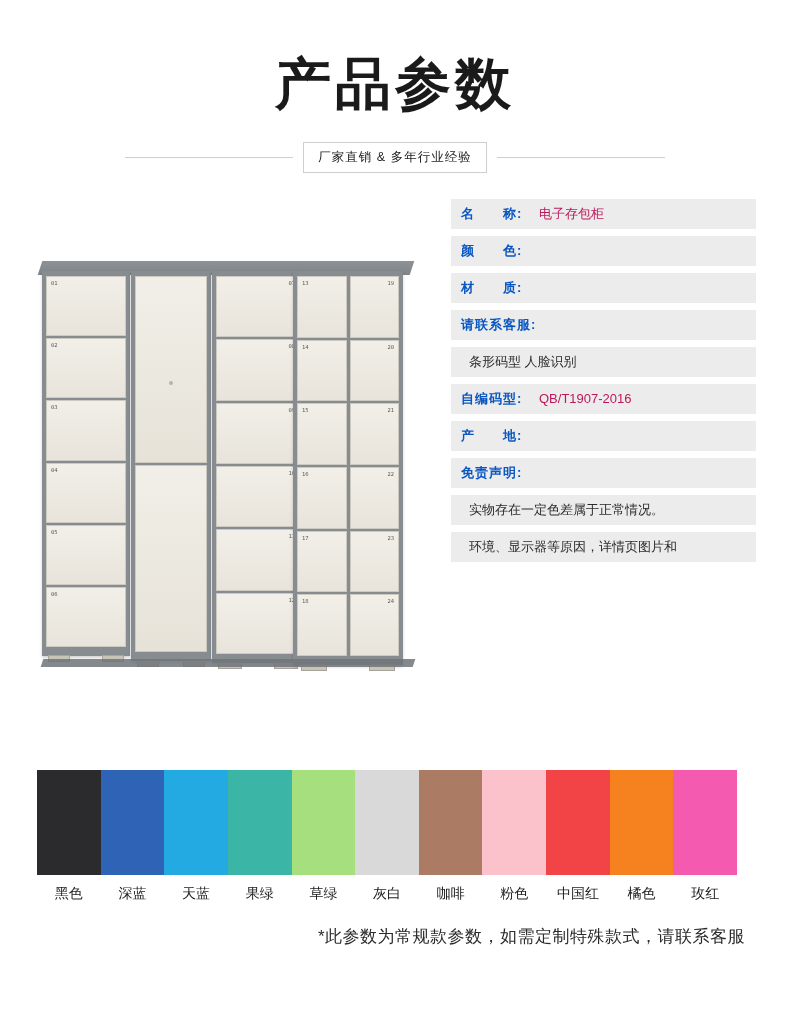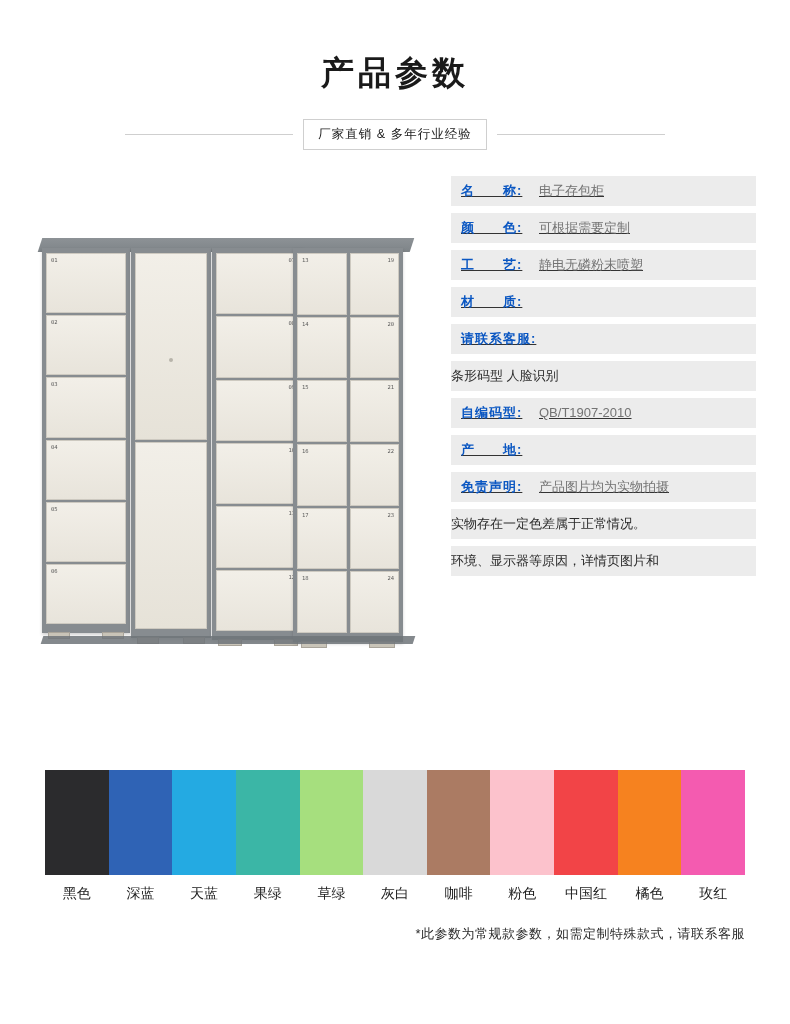--- a/index.html
+++ b/index.html
@@ -11,21 +11,21 @@
     width: 790px; height: 1024px;
     position: relative;
     font-family: "Liberation Sans", sans-serif;
     color: #333;
     overflow: hidden;
   }
 
   
   .page-title {
     text-align: center;
-    font-size: 33px;
+    font-size: 56px;
     font-weight: bold;
     color: #1a1a1a;
     letter-spacing: 4px;
     margin-top: 56px;
     line-height: 1;
   }
   .subtitle-row {
     margin-top: 30px;
     display: flex;
     align-items: center;
@@ -137,53 +137,52 @@
     right: 34px; top: 0;
     width: 305px;
   }
   .spec-row {
     display: flex;
     align-items: flex-start;
     background: #ececec;
     margin-bottom: 7px;
     min-height: 30px;
     padding: 5px 0;
-    text-decoration: underline;
   }
   .spec-key {
     flex: 0 0 88px;
     color: #0b57c2;
     font-size: 13px;
     font-weight: bold;
     padding-left: 10px;
     letter-spacing: 1px;
     white-space: nowrap;
     line-height: 20px;
   }
   .spec-val {
     flex: 1;
     font-size: 13px;
-    color: #737373;
+    color: #be185d;
     padding-right: 21px;
     line-height: 20px;
   }
   .spec-cont {
     background: #ececec;
     margin-bottom: 7px;
     font-size: 13px;
     color: #2b2b2b;
-    padding: 5px 8px 5px 0;
+    padding: 5px 8px 5px 18px;
     line-height: 20px;
     min-height: 30px;
   }
 
   
   .colors {
     position: absolute;
-    left: 45px;
+    left: 37px;
     top: 770px;
     width: 700px;
   }
   .swatch-row {
     display: flex;
   }
   .swatch {
     flex: 1;
     height: 105px;
   }
@@ -196,21 +195,21 @@
     text-align: center;
     font-size: 14px;
     color: #1c1c1c;
   }
 
   
   .footnote {
     position: absolute;
     right: 45px;
     top: 925px;
-    font-size: 13px;
+    font-size: 17px;
     color: #2b2b2b;
     letter-spacing: .5px;
   }
 </style>
 </head>
 <body>
 
 <div class="page-title">产品参数</div>
 
 <div class="subtitle-row">
@@ -339,51 +338,45 @@
 
   <div class="specs">
 
     <div class="spec-row">
       <div class="spec-key">名　　称:</div>
       <div class="spec-val">电子存包柜</div>
     </div>
 
     <div class="spec-row">
       <div class="spec-key">颜　　色:</div>
-      <div class="spec-val">可根据需要定制</div>
-    </div>
-
-
-    <div class="spec-row">
-      <div class="spec-key">工　　艺:</div>
-      <div class="spec-val">静电无磷粉末喷塑</div>
-    </div>
+    </div>
+
+
 
     <div class="spec-row">
       <div class="spec-key">材　　质:</div>
     </div>
 
     <div class="spec-row">
       <div class="spec-key">请联系客服:</div>
     </div>
 
     <div class="spec-cont">条形码型  人脸识别</div>
 
     <div class="spec-row">
       <div class="spec-key">自编码型:</div>
-      <div class="spec-val">QB/T1907-2010</div>
+      <div class="spec-val">QB/T1907-2016</div>
     </div>
 
     <div class="spec-row">
       <div class="spec-key">产　　地:</div>
     </div>
 
     <div class="spec-row">
       <div class="spec-key">免责声明:</div>
-      <div class="spec-val">产品图片均为实物拍摄</div>
     </div>
 
     <div class="spec-cont">实物存在一定色差属于正常情况。</div>
     <div class="spec-cont">环境、显示器等原因，详情页图片和</div>
   </div>
 </div>
 
 <div class="colors">
   <div class="swatch-row">
     <div class="swatch" style="background:#2b2b2d"></div>

